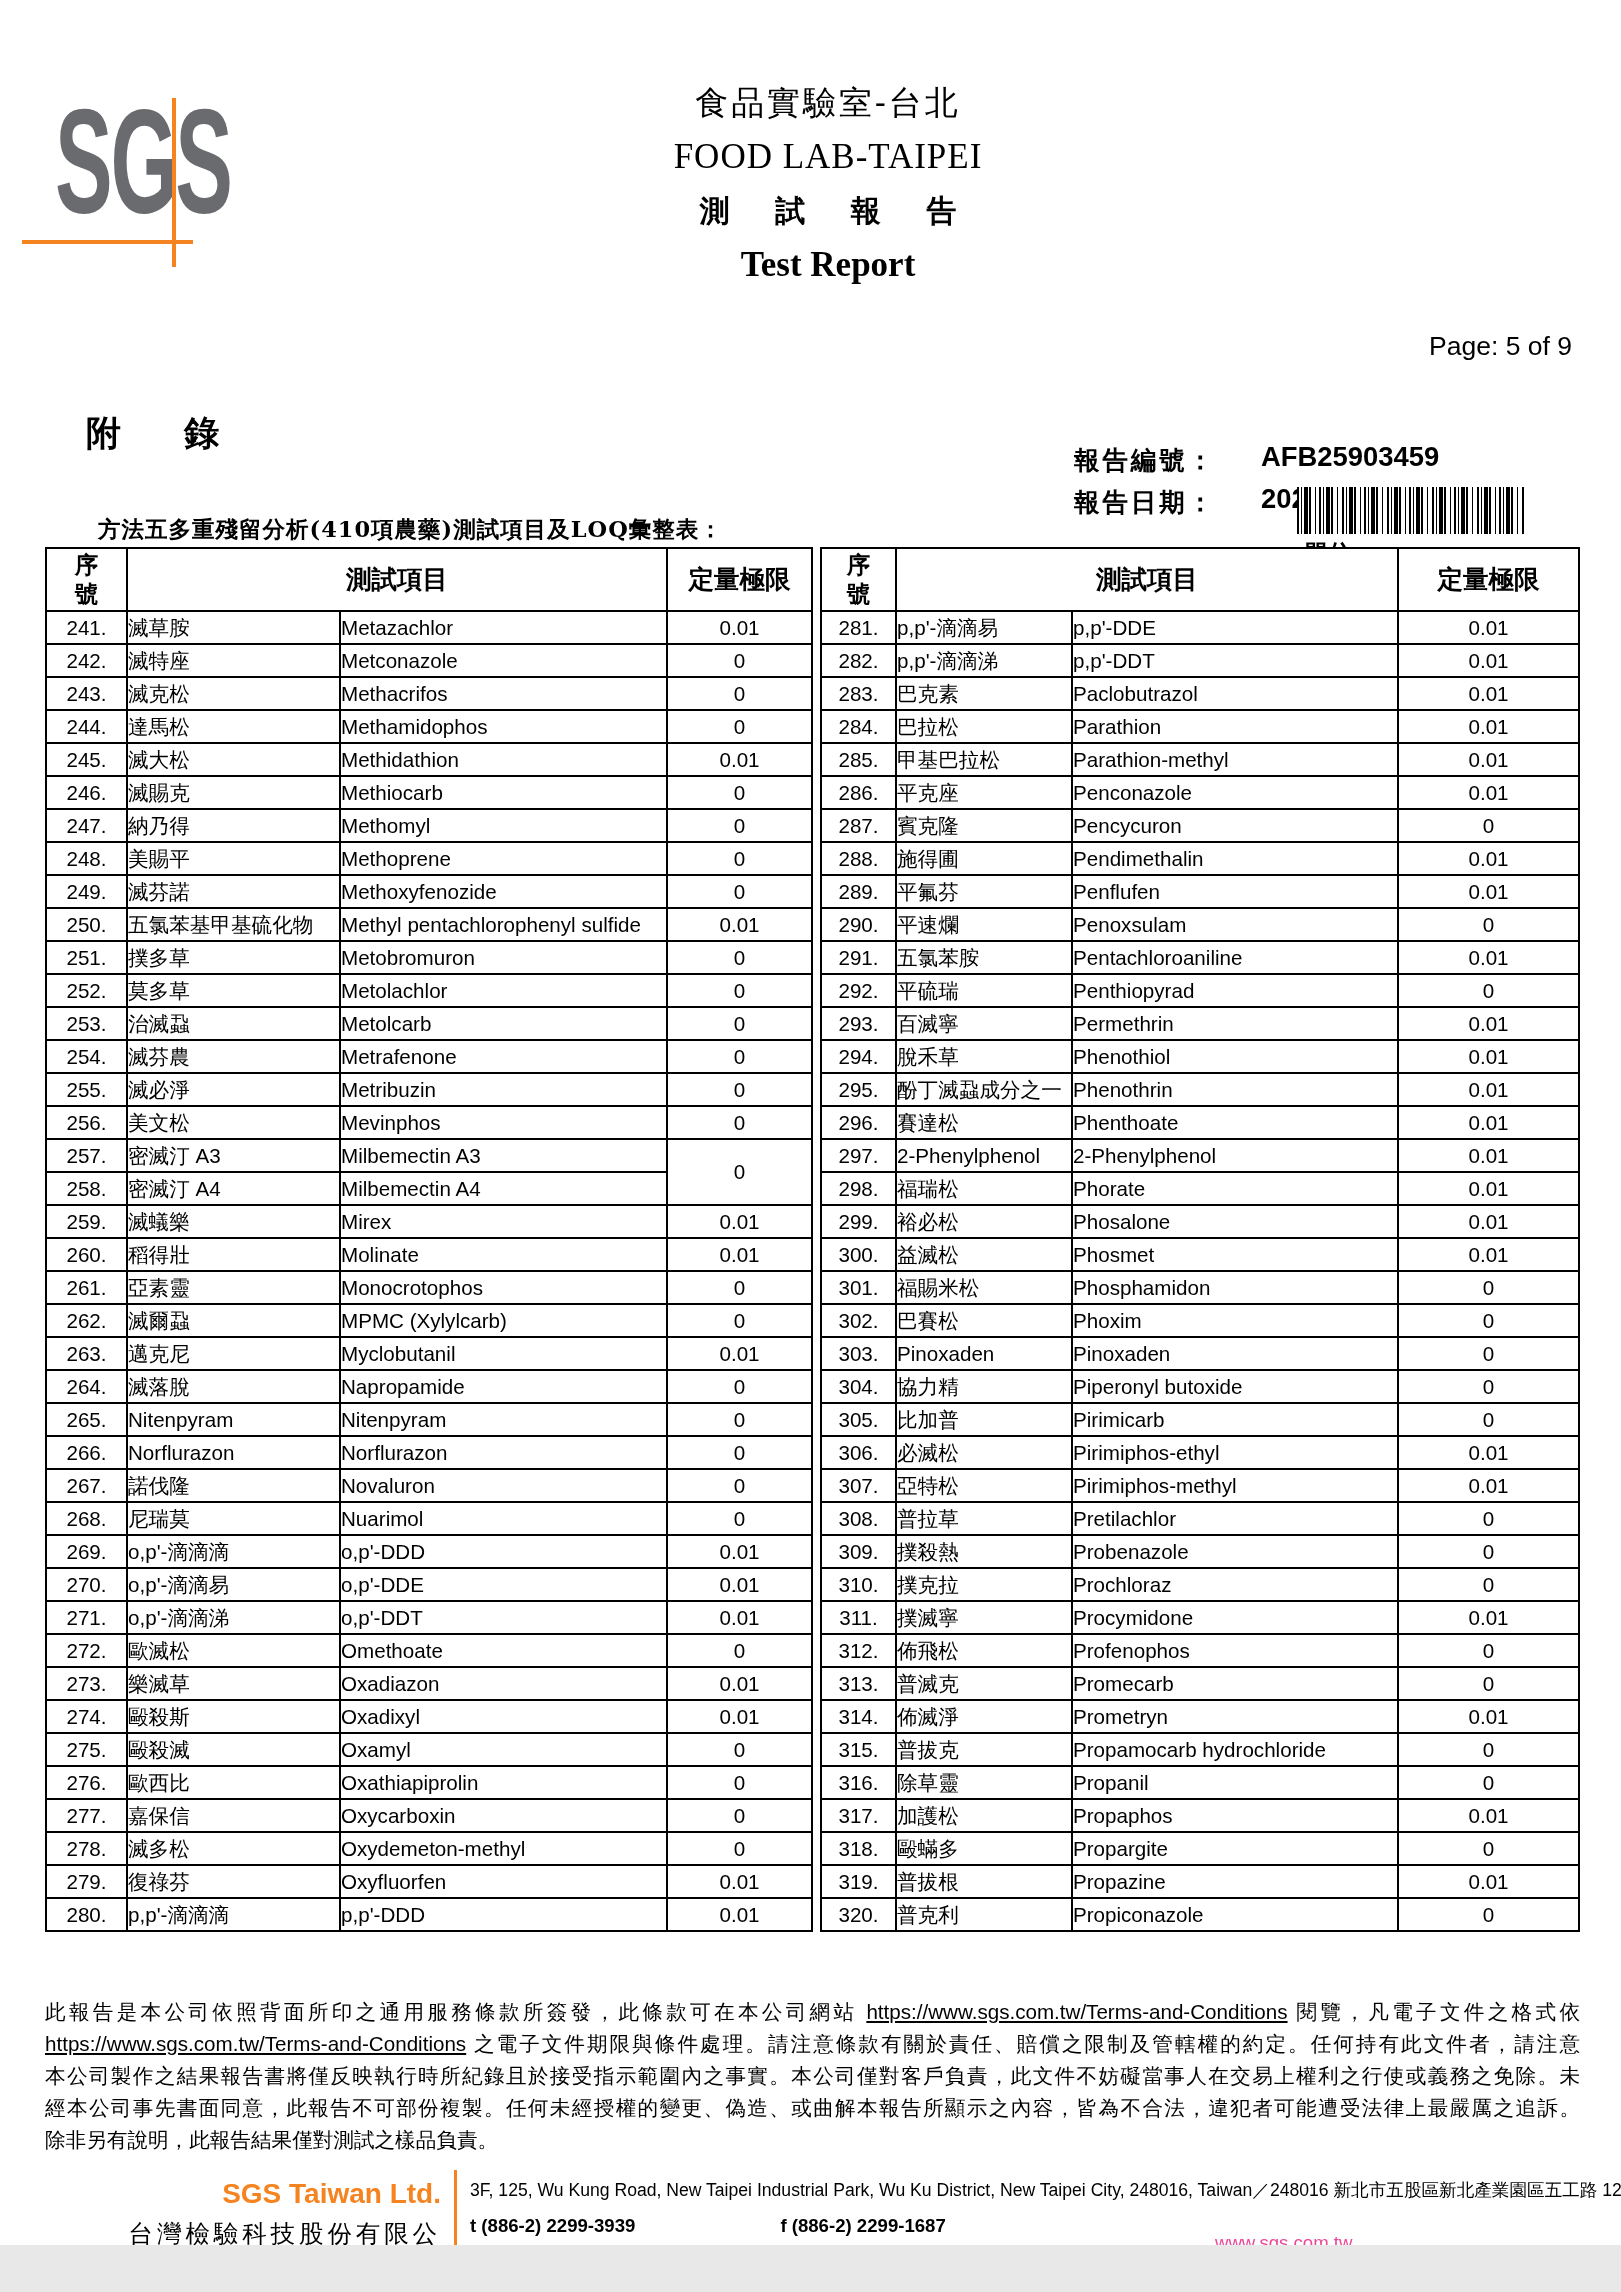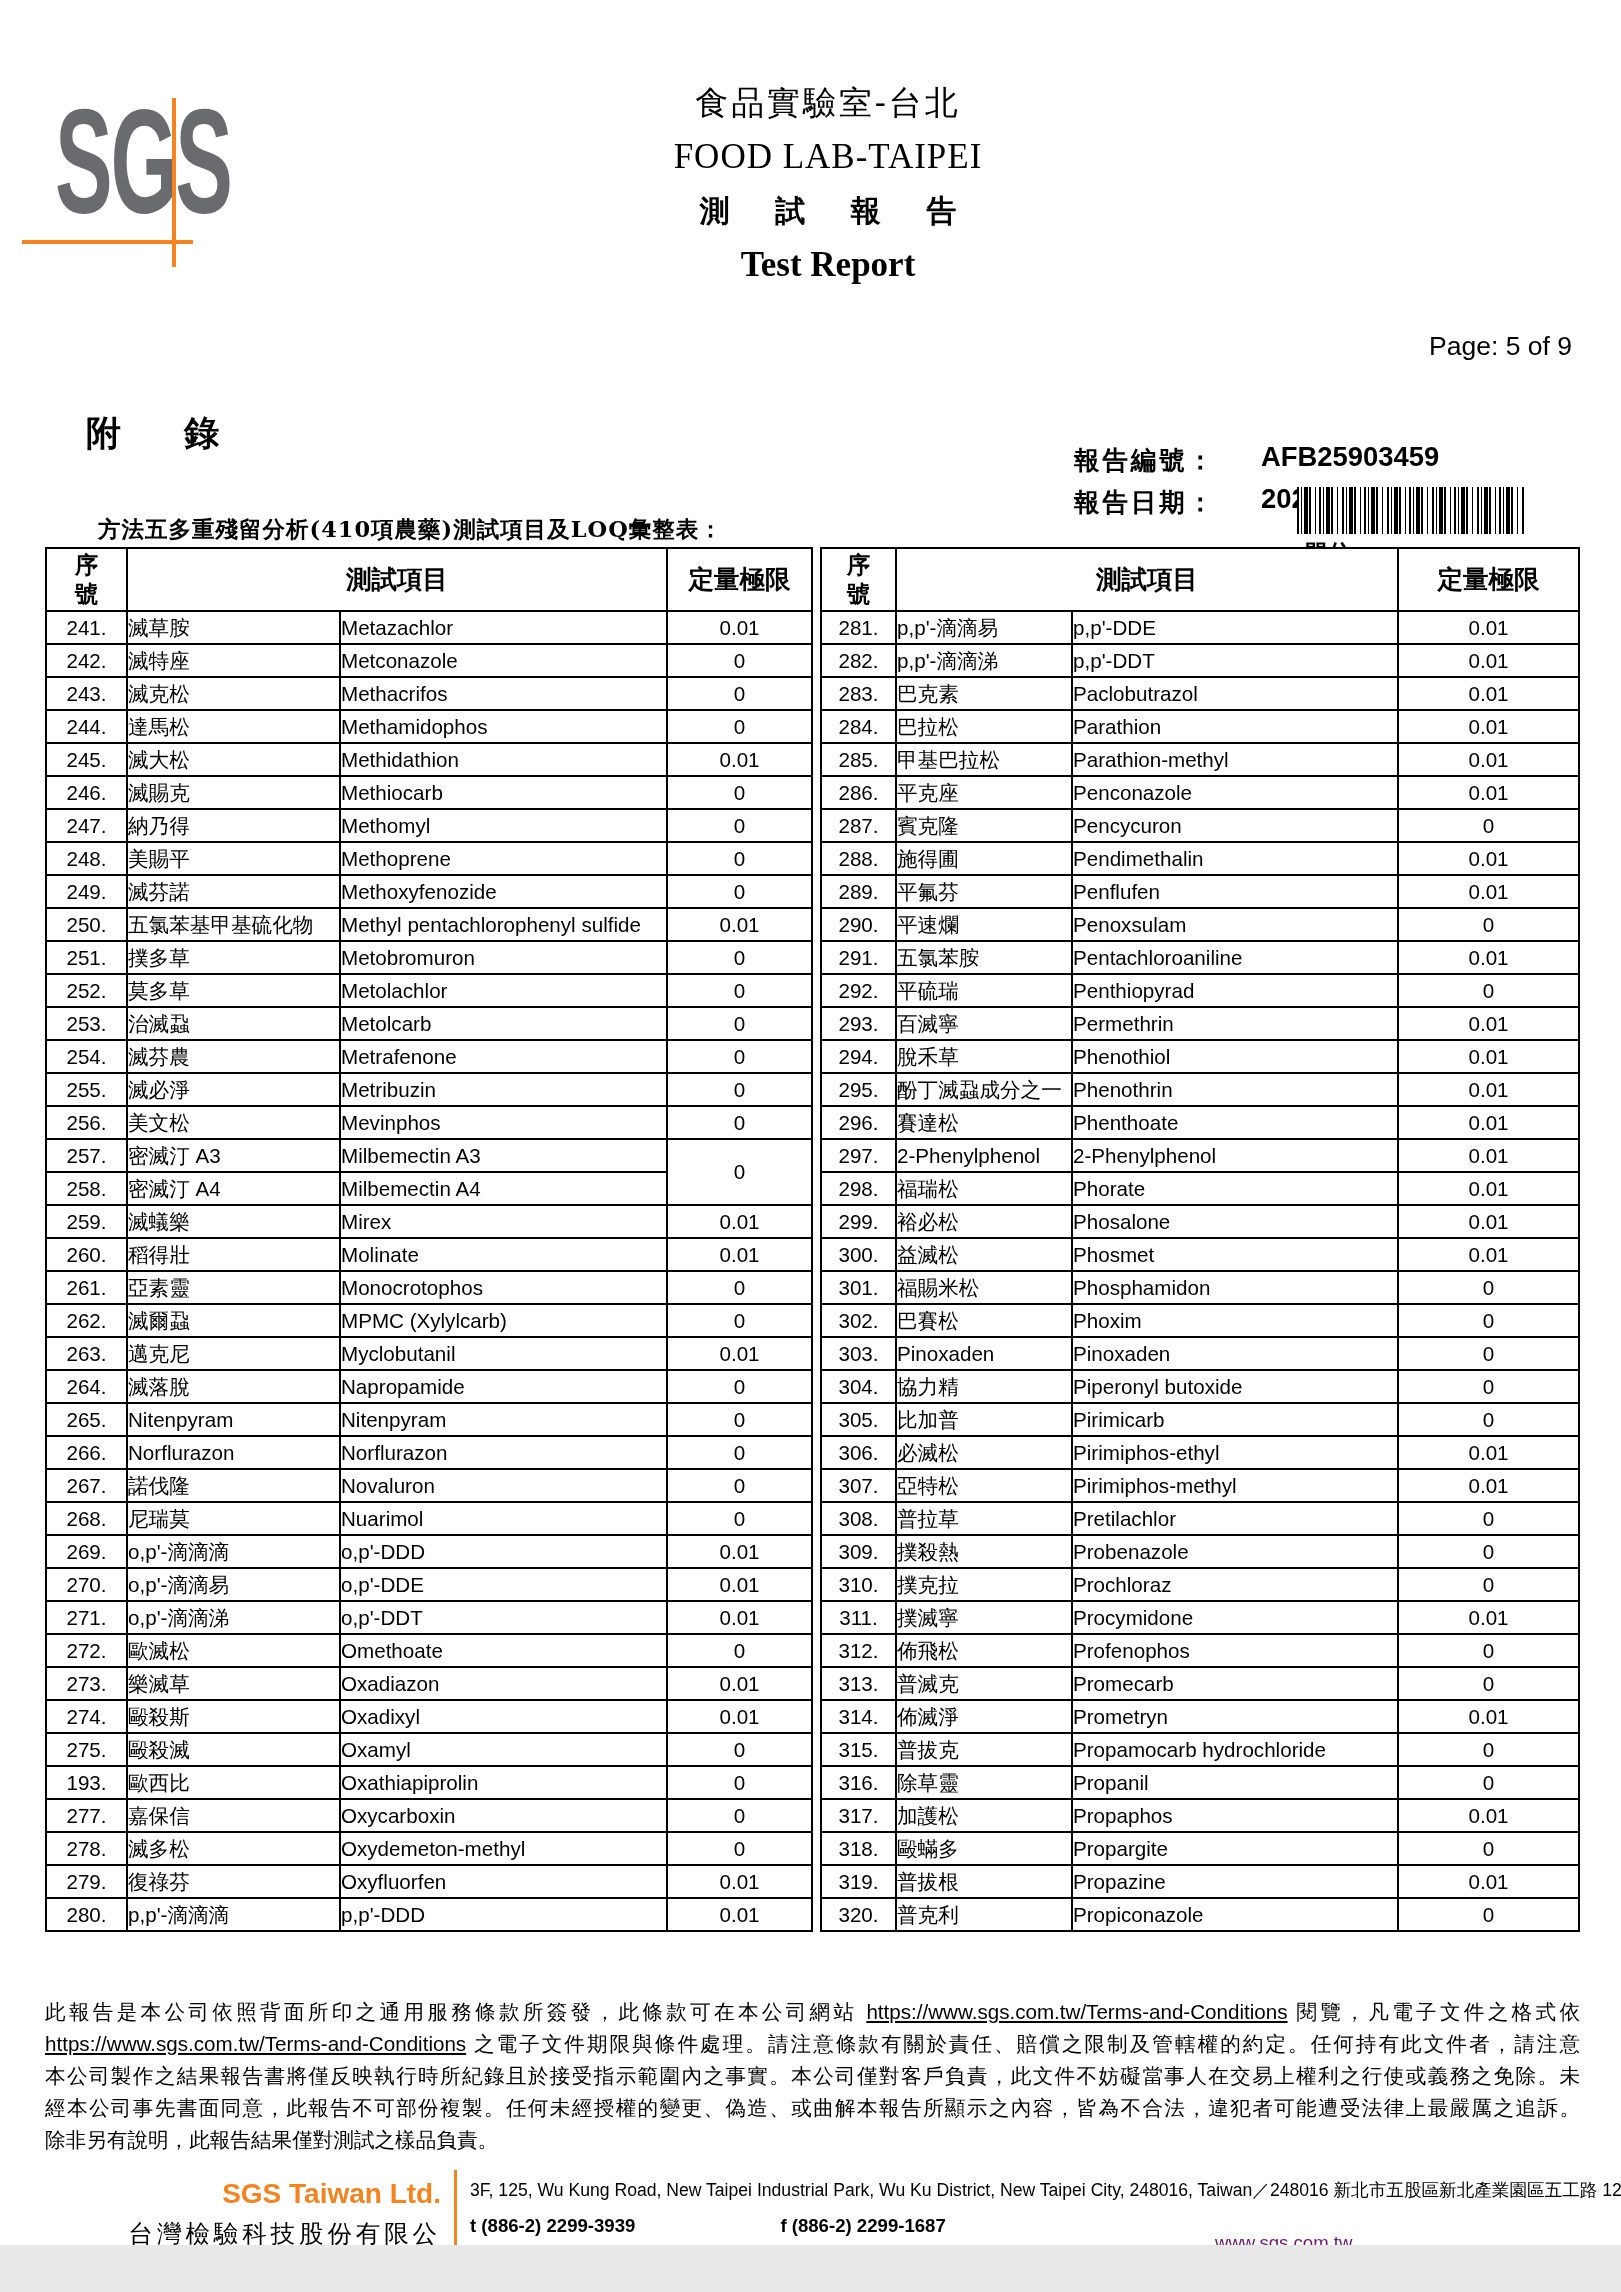--- a/index.html
+++ b/index.html
@@ -69,21 +69,21 @@
   .dline .u{text-decoration:underline;}
 
   #company-en{position:absolute;left:118px;top:2178px;width:323px;text-align:right;
       color:var(--orange);font-family:var(--sans);font-weight:bold;font-size:28px;}
   #company-zh{position:absolute;left:118px;top:2217px;width:323px;text-align:right;
       font-family:var(--kai);font-size:24.5px;letter-spacing:3.9px;}
   #foot-vline{position:absolute;left:454px;top:2170px;width:2.9px;height:94px;background:var(--orange);}
   #foot-address{position:absolute;left:470px;top:2178px;width:1137px;font-size:17.6px;white-space:nowrap;}
   #foot-phone{position:absolute;left:470px;top:2215px;font-size:18.6px;font-weight:bold;}
   #foot-phone .fax{margin-left:145px;}
-  #foot-web{position:absolute;left:1215px;top:2232px;font-size:18.6px;color:#701a75;}
+  #foot-web{position:absolute;left:1215px;top:2232px;font-size:18.6px;color:#ec4899;}
   #foot-hline{position:absolute;left:431px;top:2254px;width:1180px;height:3.9px;background:var(--orange);}
   #foot-member{position:absolute;left:1208px;top:2266px;font-size:18.6px;color:#3b82f6;}
 </style>
 </head>
 <body>
 
 <div id="page">
 
   <div id="logo">
     <div class="letters">SGS</div>
@@ -333,21 +333,21 @@
           <td class="c-en">Oxadixyl</td>
           <td class="c-loq">0.01</td>
         </tr>
         <tr>
           <td class="c-no">275.</td>
           <td class="c-zh">毆殺滅</td>
           <td class="c-en">Oxamyl</td>
           <td class="c-loq">0</td>
         </tr>
         <tr>
-          <td class="c-no">193.</td>
+          <td class="c-no">276.</td>
           <td class="c-zh">歐西比</td>
           <td class="c-en">Oxathiapiprolin</td>
           <td class="c-loq">0</td>
         </tr>
         <tr>
           <td class="c-no">277.</td>
           <td class="c-zh">嘉保信</td>
           <td class="c-en">Oxycarboxin</td>
           <td class="c-loq">0</td>
         </tr>

